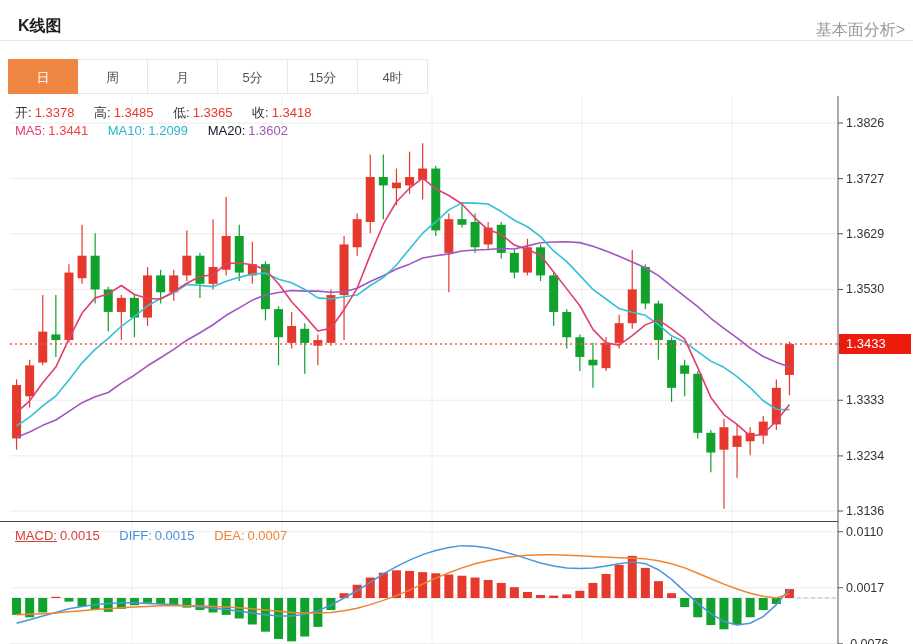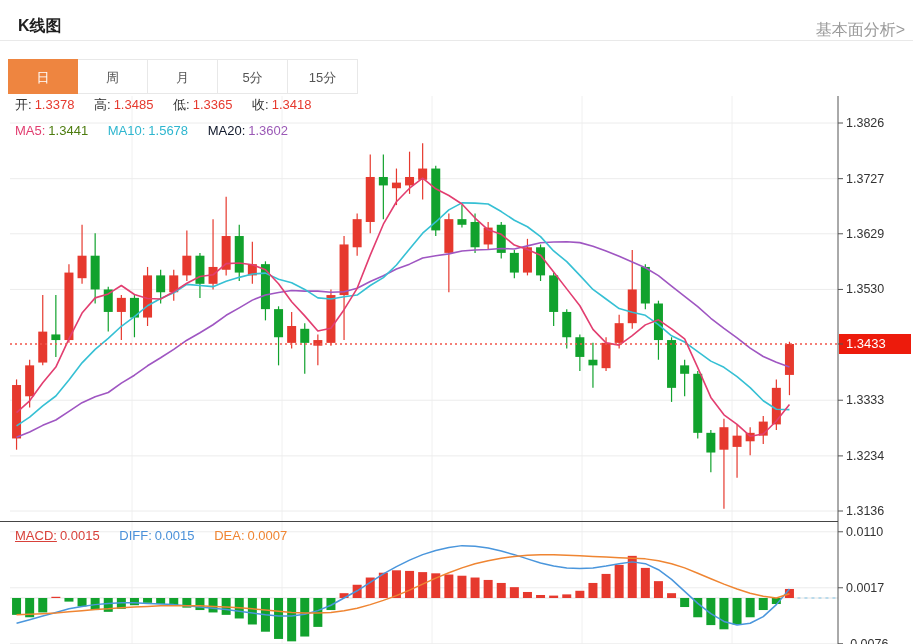--- a/index.html
+++ b/index.html
@@ -14,27 +14,27 @@
   .tabs { position:absolute; top:51px; left:8px; display:flex; }
   .tab { width:70px; height:35px; line-height:35px; text-align:center; font-size:13px;
          color:#555; background:#fff; border:1px solid #e8e8e8; border-left:none; cursor:pointer; }
   .tab:first-child { border-left:1px solid #e8e8e8; }
   .tab.active { background:#ee8540; border-color:#ee8540; color:#fff; }
 
   svg#chart { position:absolute; top:0; left:0; }
   svg text { font-family:"Liberation Sans","DejaVu Sans",sans-serif; }
 
   .legend { position:absolute; font-size:13px; white-space:nowrap; }
-  .legend-k   { top:88px;  left:15px; }
+  .legend-k   { top:96px;  left:15px; }
   .legend-ma  { top:115px; left:15px; }
   .legend-macd{ top:520px; left:15px; }
   .legend span { margin-right:3px; }
   .lbl  { color:#333; }
   .val-red { color:#e6392e; margin-right:16px !important; }
-  .ma5  { color:#4d7c0f; margin-right:16px !important;text-align:center; }
+  .ma5  { color:#ef4444; margin-right:16px !important;text-align:center; }
   .ma10 { color:#2eb6cf; margin-right:16px !important; }
   .ma20 { color:#9b59b6; }
   .lbl-ma5 { color:#e23e70; } .lbl-ma10 { color:#2eb6cf; } .lbl-ma20 { color:#0f172a; }
   .lbl-macd { color:#d8413a;text-decoration:underline; } .val-macd { color:#d8413a; margin-right:16px !important; }
   .lbl-diff { color:#4a90d9; } .val-diff { color:#4a90d9; margin-right:16px !important; }
   .lbl-dea  { color:#ef8532; } .val-dea  { color:#ef8532; }
 </style>
 </head>
 <body>
 
@@ -44,20 +44,21 @@
     <div class="page-title">K线图</div>
     <a class="analysis-link">基本面分析&gt;</a>
   </div>
 
   <div class="tabs">
     <div class="tab active">日</div>
     <div class="tab">周</div>
     <div class="tab">月</div>
     <div class="tab">5分</div>
     <div class="tab">15分</div>
+    <div class="tab">4时</div>
   </div>
 
   <svg id="chart" width="913" height="644">
       <g>
         <line x1="132" y1="88" x2="132" y2="637" stroke="#f0f0f0" stroke-width="1"></line>
         <line x1="282" y1="88" x2="282" y2="637" stroke="#f0f0f0" stroke-width="1"></line>
         <line x1="432" y1="88" x2="432" y2="637" stroke="#f0f0f0" stroke-width="1"></line>
         <line x1="582" y1="88" x2="582" y2="637" stroke="#f0f0f0" stroke-width="1"></line>
         <line x1="732" y1="88" x2="732" y2="637" stroke="#f0f0f0" stroke-width="1"></line>
         <line x1="10" y1="115" x2="838" y2="115" stroke="#ececec" stroke-width="1"></line>
@@ -304,21 +305,21 @@
 
   <div class="legend legend-k">
     <span class="lbl">开:</span><span class="val-red">1.3378</span>
     <span class="lbl">高:</span><span class="val-red">1.3485</span>
     <span class="lbl">低:</span><span class="val-red">1.3365</span>
     <span class="lbl">收:</span><span class="val-red">1.3418</span>
   </div>
 
   <div class="legend legend-ma">
     <span class="lbl-ma5">MA5:</span><span class="ma5">1.3441</span>
-    <span class="lbl-ma10">MA10:</span><span class="ma10">1.5678</span>
+    <span class="lbl-ma10">MA10:</span><span class="ma10">1.2099</span>
     <span class="lbl-ma20">MA20:</span><span class="ma20">1.3602</span>
   </div>
 
   <div class="legend legend-macd">
     <span class="lbl-macd">MACD:</span><span class="val-macd">0.0015</span>
     <span class="lbl-diff">DIFF:</span><span class="val-diff">0.0015</span>
     <span class="lbl-dea">DEA:</span><span class="val-dea">0.0007</span>
   </div>
 
 </div>

